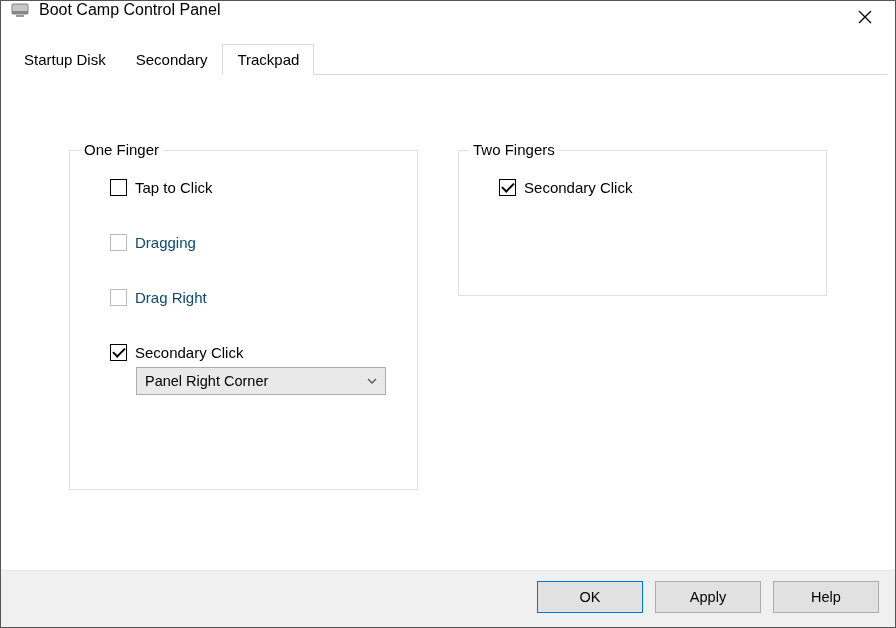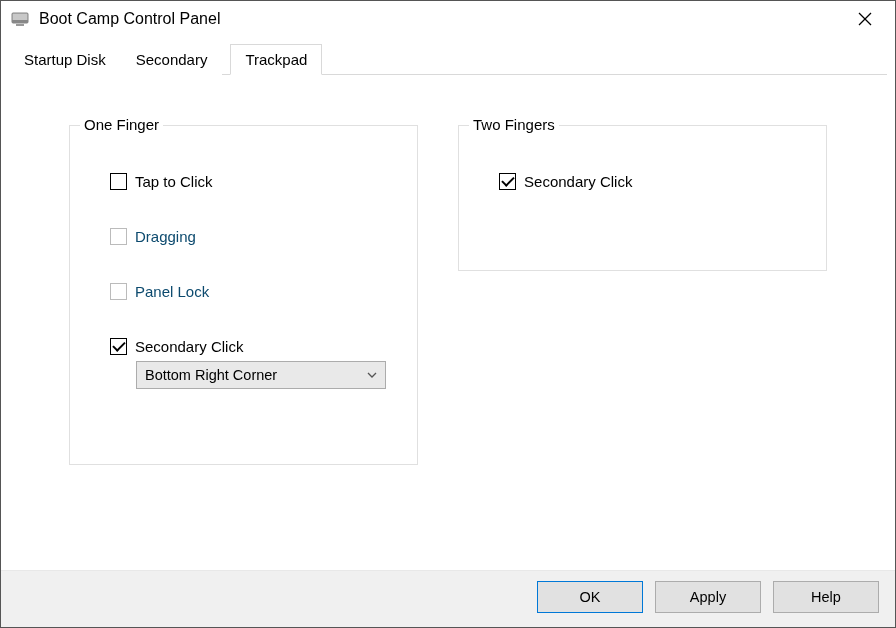--- a/index.html
+++ b/index.html
@@ -1,46 +1,46 @@
 <!DOCTYPE html>
 <html><head>
   <meta charset="utf-8">
   <style>
     * { box-sizing: border-box; margin: 0; padding: 0; font-family: 'Segoe UI', Tahoma, sans-serif; }
     body { background: #fff; width: 896px; height: 628px; overflow: hidden; }
     .window { width: 896px; height: 628px; border: 1px solid #555; background: #fff; display: flex; flex-direction: column; }
-    .titlebar { display: flex; align-items: center; height: 36px; padding: 0 10px; }
+    .titlebar { display: flex; height: 36px; padding: 0 10px; }
     .titlebar-icon { width: 18px; height: 18px; margin-right: 10px; display: flex; align-items: center; justify-content: center; }
     .titlebar-title { font-size: 16px; color: #000; }
     .titlebar-close { margin-left: auto; width: 40px; height: 32px; display: flex; align-items: center; justify-content: center; cursor: pointer; }
     .titlebar-close svg { width: 14px; height: 14px; }
-    .content-wrap { flex: 1; padding: 6px 8px 8px 8px; display: flex; flex-direction: column; }
+    .content-wrap { flex: 1; padding: 6px 8px 8px 8px; display: flex; flex-direction: column; gap: 25px; }
     .tabs { display: flex; position: relative; border-bottom: 1px solid #d9d9d9; height: 32px; }
     .tab { padding: 6px 14px 5px 14px; font-size: 15px; color: #000; cursor: pointer; border: 1px solid transparent; border-bottom: none; position: relative; top: 1px; background: #fff; }
-    .tab.active { border: 1px solid #d9d9d9; border-bottom: 1px solid #fff; background: #fff; margin-left: 8px; }
+    .tab.active { border: 1px solid #d9d9d9; border-bottom: 1px solid #fff; background: #fff; }
     .tab-content { flex: 1; background: #fff; padding: 50px 60px 20px 60px; display: flex; gap: 40px; }
     .fieldset { border: 1px solid #e0e0e0; padding: 0; position: relative; }
     .fieldset-legend { position: absolute; top: -10px; left: 10px; background: #fff; padding: 0 4px; font-size: 15px; color: #000; }
     .fieldset.one-finger { width: 350px; height: 340px; text-align: right; }
     .fieldset.two-fingers { width: 370px; height: 146px; }
     .fieldset-body { padding: 28px 22px 22px 22px; }
     .checkbox-row { display: flex; align-items: center; margin-bottom: 38px; }
     .checkbox-row.tight { margin-bottom: 4px; }
     .checkbox { width: 17px; height: 17px; border: 1.5px solid #000; margin-right: 8px; display: inline-flex; align-items: center; justify-content: center; background: #fff; cursor: pointer; }
     .checkbox.disabled { border-color: #bbb; cursor: default; }
     .checkbox.checked::after { content: ''; width: 10px; height: 5px; border-left: 2px solid #000; border-bottom: 2px solid #000; transform: rotate(-45deg) translate(1px, -1px); }
     .checkbox-label { font-size: 15px; color: #000; }
     .checkbox-label.disabled { color: #0c4a6e; }
     .combo { width: 250px; margin-left: 26px; margin-top: 6px; height: 28px; border: 1px solid #acacac; background: #e9e9e9; display: flex; align-items: center; padding: 0 8px; font-size: 14.5px; color: #000; cursor: pointer; position: relative; }
     .combo-chevron { margin-left: auto; }
     .combo-chevron svg { width: 10px; height: 10px; }
     .footer { display: flex; justify-content: flex-end; gap: 12px; padding: 10px 16px 14px 0; background: #f0f0f0; border-top: 1px solid #e8e8e8; }
     .btn { width: 106px; height: 32px; border: 1px solid #acacac; background: #e1e1e1; font-size: 14.5px; color: #000; cursor: pointer; display: flex; align-items: center; justify-content: center; }
     .btn.default { border: 1.5px solid #0078d7; }
-    .indent-group { margin-left: 18px; margin-top: 19px; }
+    .indent-group { margin-left: 18px; }
   </style>
 </head>
 <body>
 
 <div class="window">
   <div class="titlebar">
     <span class="titlebar-icon">
       <svg viewBox="0 0 18 18">
         <rect x="1" y="3" width="16" height="10" rx="1" fill="#c8c8c8" stroke="#666" stroke-width="0.8"></rect>
         <rect x="1" y="10" width="16" height="3" fill="#888"></rect>
@@ -71,28 +71,28 @@
             <div class="checkbox-row">
               <span class="checkbox"></span>
               <span class="checkbox-label">Tap to Click</span>
             </div>
             <div class="checkbox-row">
               <span class="checkbox disabled"></span>
               <span class="checkbox-label disabled">Dragging</span>
             </div>
             <div class="checkbox-row">
               <span class="checkbox disabled"></span>
-              <span class="checkbox-label disabled">Panel Lock</span>
+              <span class="checkbox-label disabled">Drag Right</span>
             </div>
             <div class="checkbox-row tight">
               <span class="checkbox checked"></span>
               <span class="checkbox-label">Secondary Click</span>
             </div>
             <div class="combo">
-              <span>Bottom Right Corner</span>
+              <span>Panel Right Corner</span>
               <span class="combo-chevron">
                 <svg viewBox="0 0 10 10">
                     <polyline points="1,3 5,7 9,3" fill="none" stroke="#555" stroke-width="1.3"></polyline>
                   </svg>
               </span>
             </div>
           </div>
         </div>
       </div>
 

